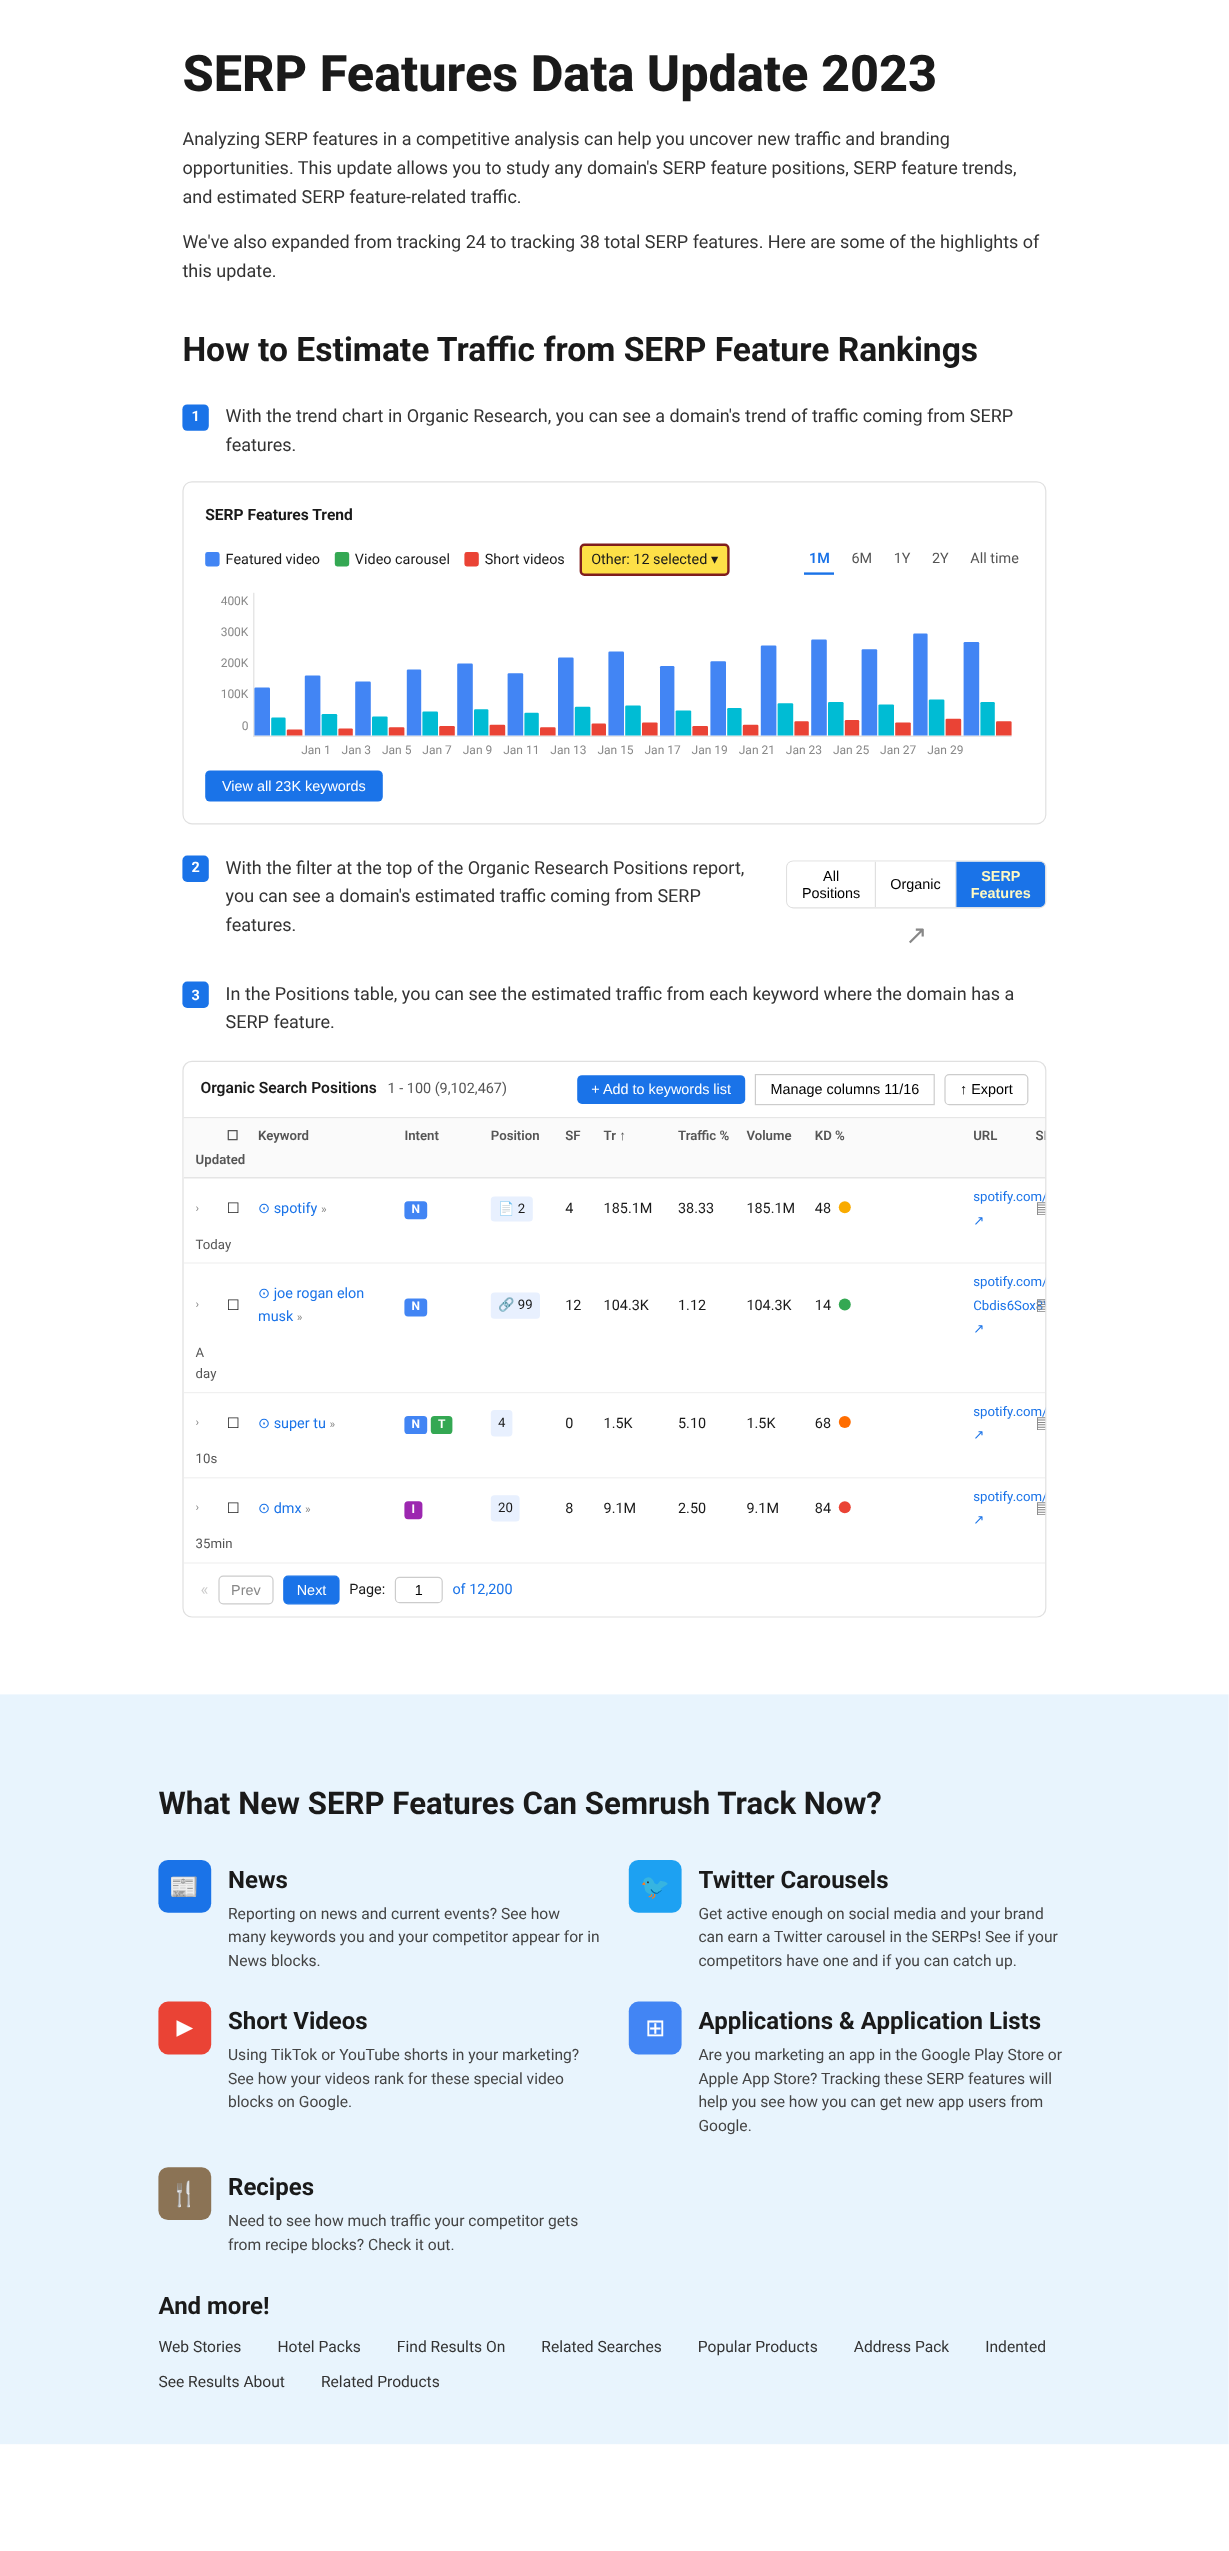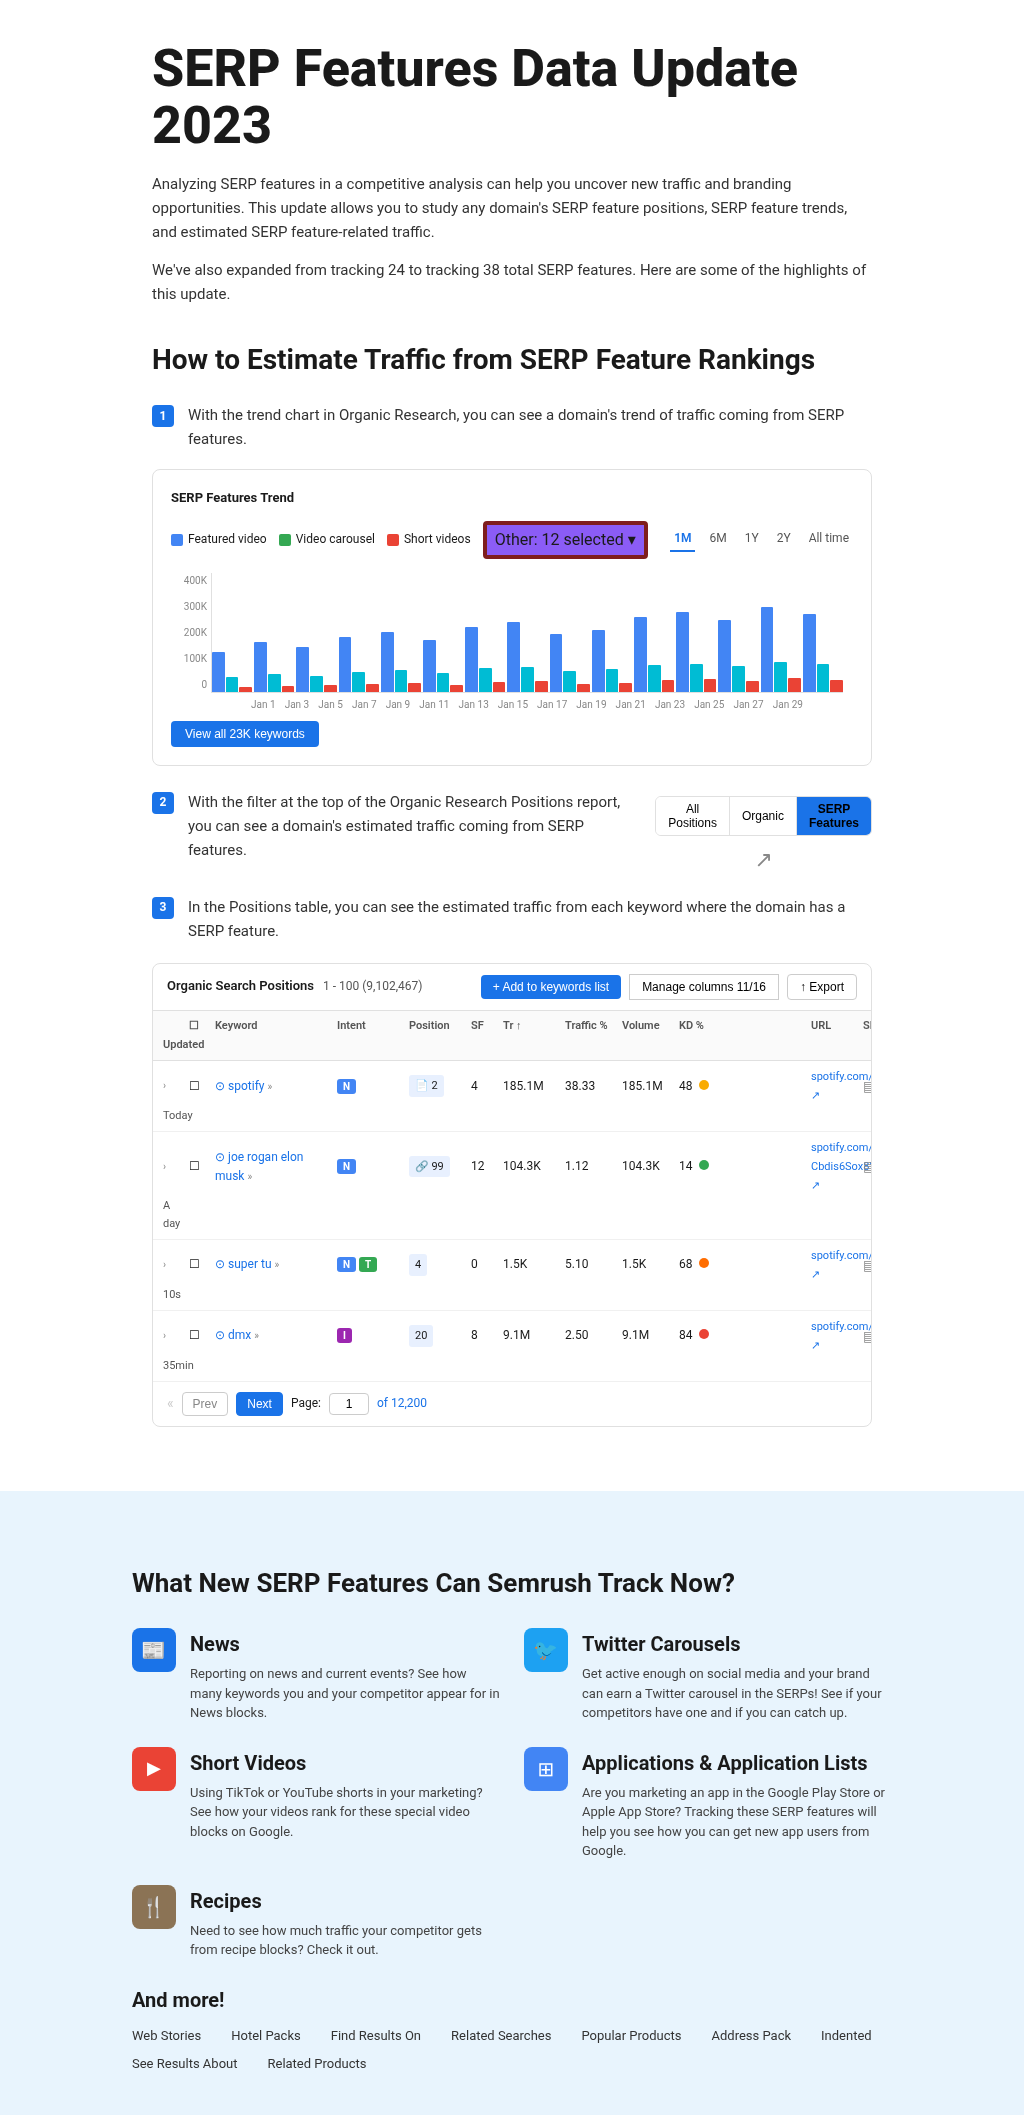--- a/index.html
+++ b/index.html
@@ -1,54 +1,54 @@
 <!DOCTYPE html>
 <html><head>
   <meta charset="utf-8">
   <style>
     * { box-sizing: border-box; margin: 0; padding: 0; }
     body { font-family: -apple-system, BlinkMacSystemFont, 'Segoe UI', Roboto, sans-serif; background: #fff; color: #1a1a1a; font-size: 15px; line-height: 1.6; }
     .container { max-width: 760px; margin: 0 auto; padding: 40px 20px; }
 
-    h1 { font-size: 52px; font-weight: 800; margin-bottom: 18px; line-height: 1.1; }
+    h1 { font-size: 42px; font-weight: 800; margin-bottom: 18px; line-height: 1.1; }
     h2 { font-size: 28px; font-weight: 700; margin: 32px 0 18px; }
     p { margin-bottom: 14px; color: #333; }
 
     .step-list { list-style: none; margin: 20px 0; }
     .step-item { display: flex; gap: 14px; margin-bottom: 18px; align-items: flex-start; }
     .step-badge { background: #1a73e8; color: #fff; border-radius: 4px; width: 22px; height: 22px; display: flex; align-items: center; justify-content: center; font-size: 12px; font-weight: 700; flex-shrink: 0; margin-top: 2px; }
     .step-text { flex: 1; color: #333; }
 
     
     .chart-card { border: 1px solid #e0e0e0; border-radius: 8px; padding: 18px; margin: 14px 0 24px; }
     .chart-title { font-size: 13px; font-weight: 700; margin-bottom: 12px; }
     .chart-filters { display: flex; gap: 12px; align-items: center; flex-wrap: wrap; margin-bottom: 14px; }
     .filter-item { display: flex; align-items: center; gap: 5px; font-size: 12px; }
     .filter-dot { width: 12px; height: 12px; border-radius: 2px; }
     .filter-dot.blue { background: #4285f4; }
     .filter-dot.green { background: #34a853; }
     .filter-dot.red { background: #ea4335; }
-    .filter-other { background: #8b5cf6; border: 4px solid #7f1d1d; border-radius: 4px; padding: 2px 8px; font-size: 16px; cursor: pointer; }
+    .filter-other { background: #fde047; border: 2px solid #7f1d1d; border-radius: 4px; padding: 2px 8px; font-size: 12px; cursor: pointer; }
     .time-tabs { margin-left: auto; display: flex; gap: 10px; font-size: 12px; color: #555; }
     .time-tab { cursor: pointer; padding: 2px 4px; }
     .time-tab.active { color: #1a73e8; border-bottom: 2px solid #1a73e8; font-weight: 600; }
     .bar-group { display: flex; gap: 1px; align-items: flex-end; flex: 1; }
     .bar { width: 100%; border-radius: 1px 1px 0 0; }
     .bar.blue { background: #4285f4; }
     .bar.teal { background: #00bcd4; }
     .bar.red { background: #ea4335; }
     .x-labels { display: flex; justify-content: space-between; margin: 4px 40px 0; font-size: 10px; color: #888; }
 
     .view-btn { background: #1a73e8; color: #fff; border: none; border-radius: 4px; padding: 6px 14px; font-size: 12px; cursor: pointer; margin-top: 10px; }
 
     
     .filter-tabs-row { display: flex; gap: 0; border: 1px solid #e0e0e0; border-radius: 6px; overflow: hidden; width: fit-content; margin: 6px 0; }
     .filter-tab { padding: 5px 12px; font-size: 12px; cursor: pointer; background: #fff; border: none; border-right: 1px solid #e0e0e0; }
     .filter-tab:last-child { border-right: none; }
-    .filter-tab.active { background: #1a73e8; color: #000000; font-weight: 600; }
+    .filter-tab.active { background: #1a73e8; color: #fef9c3; font-weight: 600; }
 
     
     .table-card { border: 1px solid #e0e0e0; border-radius: 8px; overflow: hidden; margin: 14px 0 24px; font-size: 12px; }
     .table-header-row { display: flex; align-items: center; justify-content: space-between; padding: 10px 14px; border-bottom: 1px solid #e0e0e0; flex-wrap: wrap; gap: 8px; }
     .table-title { font-size: 13px; font-weight: 600; }
     .table-range { color: #555; font-size: 12px; margin-left: 6px; }
     .table-actions { display: flex; gap: 8px; align-items: center; }
     .btn-add { background: #1a73e8; color: #fff; border: none; border-radius: 4px; padding: 5px 12px; font-size: 12px; cursor: pointer; display: flex; align-items: center; gap: 4px; }
     .btn-manage { background: #fff; border: 1px solid #ccc; border-radius: 0; padding: 5px 12px; font-size: 12px; cursor: pointer; }
     .btn-export { background: #fff; border: 1px solid #ccc; border-radius: 4px; padding: 5px 12px; font-size: 12px; cursor: pointer; }

